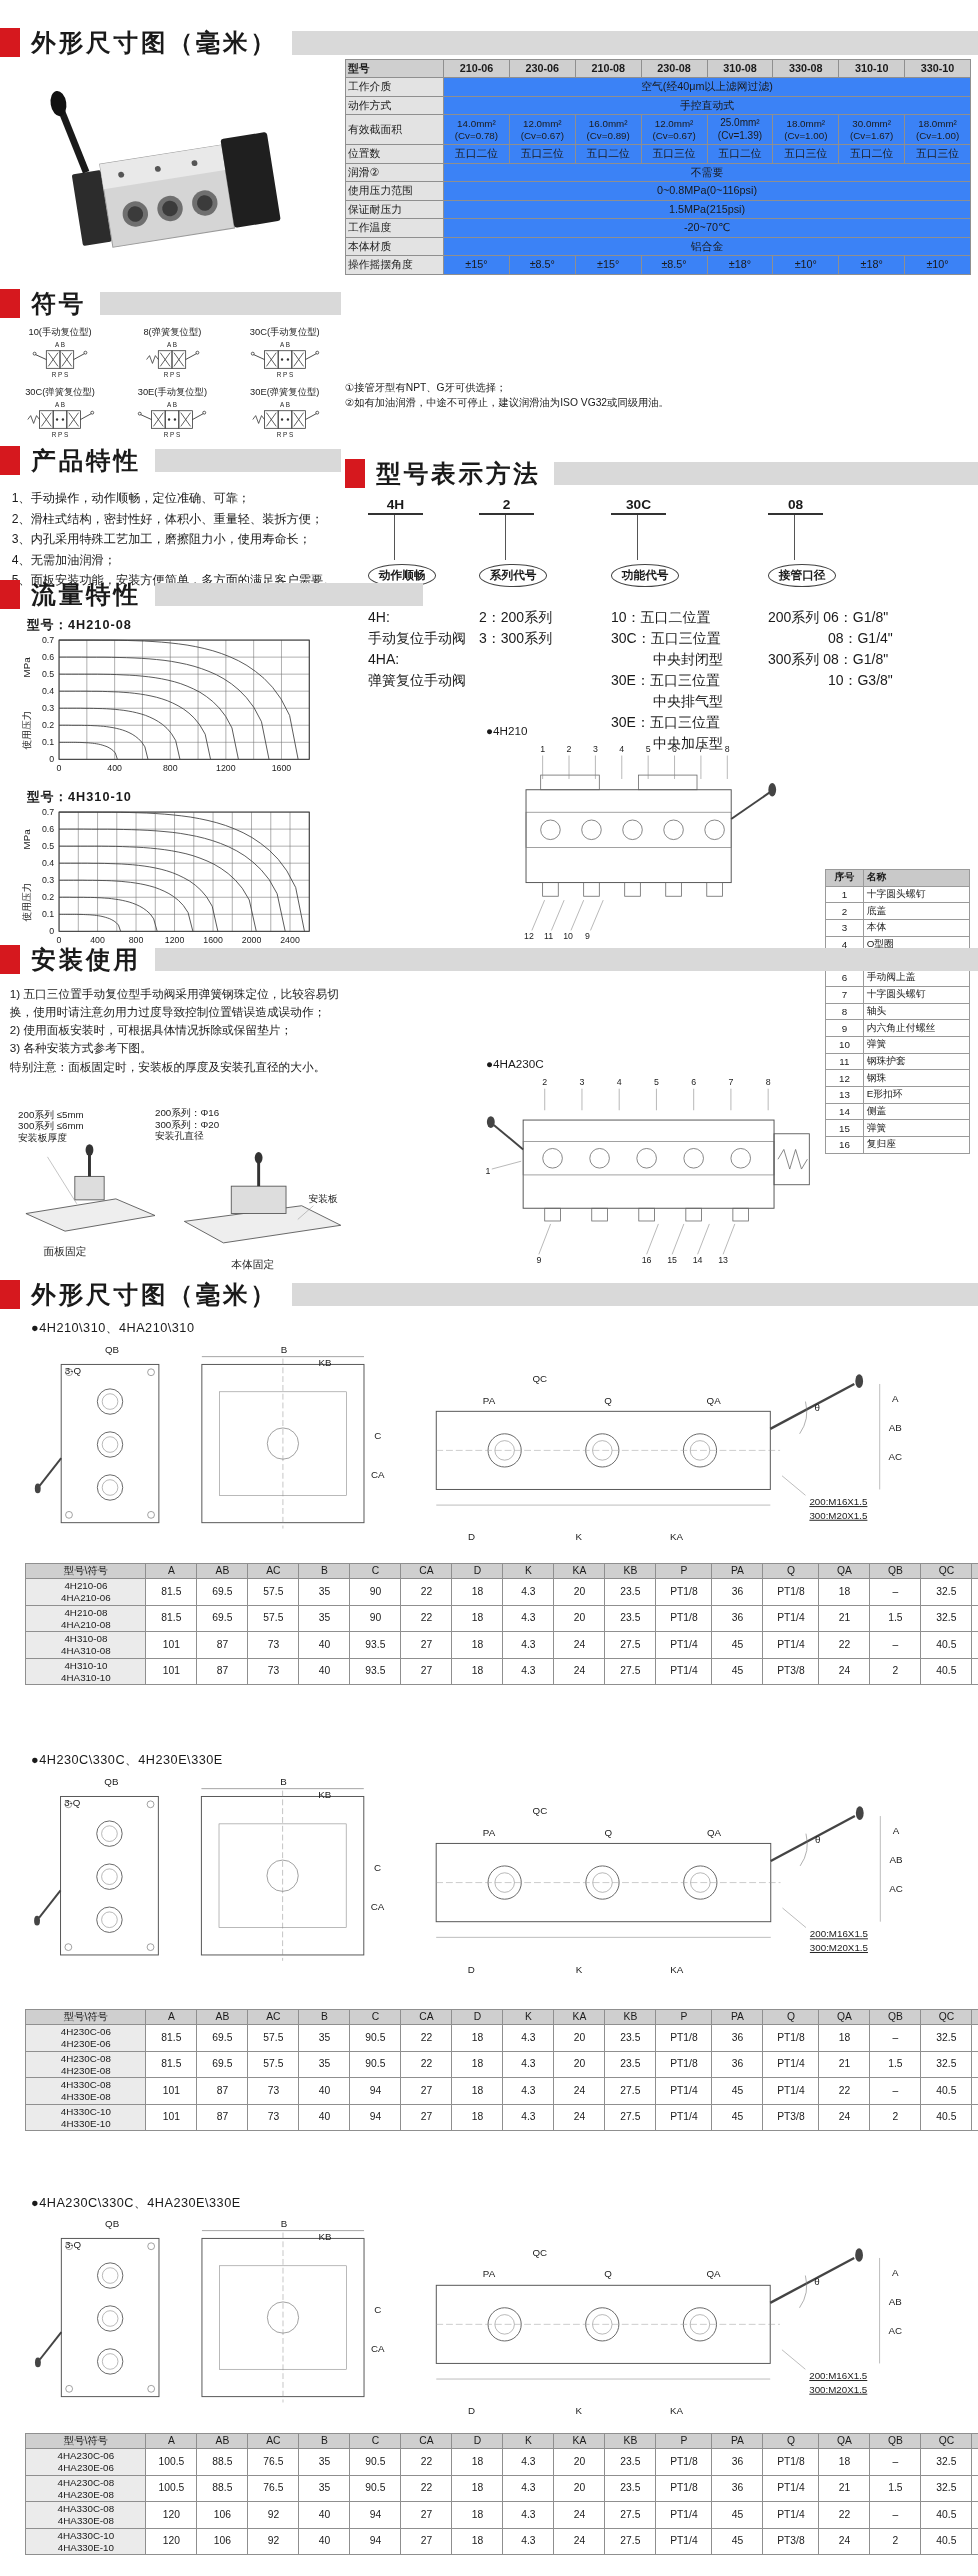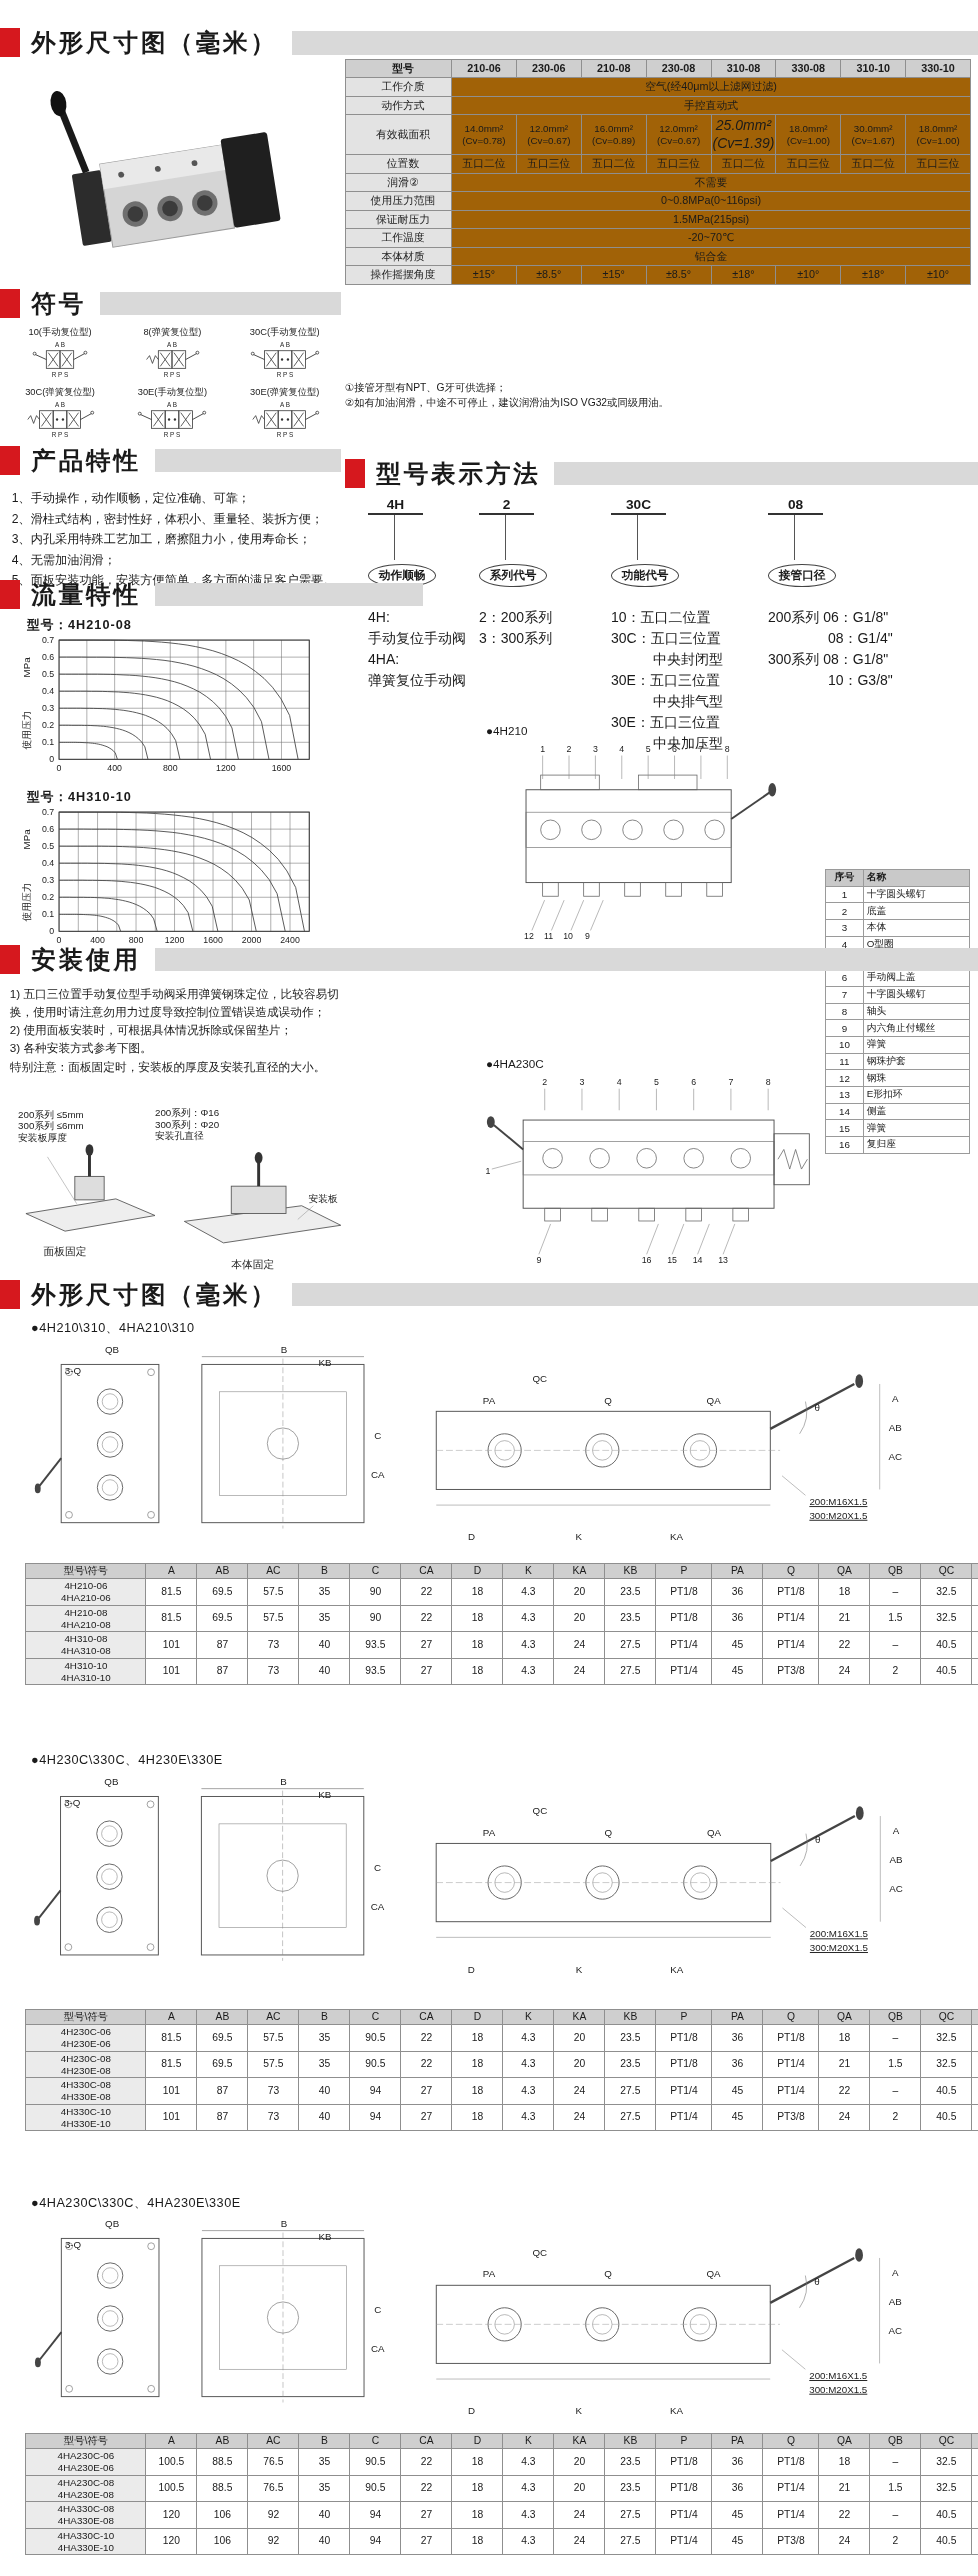--- a/index.html
+++ b/index.html
@@ -6,22 +6,22 @@
   .page{position:relative;width:979px;height:2576px;background:#ffffff;margin:0 auto;
         font-family:"Liberation Sans","DejaVu Sans",sans-serif;color:#1a1a1a;overflow:hidden;}
   
   .sec-header{position:absolute;display:flex;align-items:center;height:35px;z-index:6;}
   .sec-header .red{width:19.6px;height:29px;background:#d6181e;margin-right:11.7px;flex:0 0 auto;}
   .sec-header .txt{font-size:24.5px;font-weight:bold;letter-spacing:2.9px;white-space:nowrap;}
   .sec-header .bar{height:23.5px;background:#d9d9d9;flex:1;margin-left:13.7px;}
   
   table{border-collapse:collapse;}
   #spec-table{position:absolute;left:345px;top:59px;width:626px;table-layout:fixed;font-size:10.8px;}
-  #spec-table td{border:1px solid #8f8f8f;text-align:center;padding:2px 1px;line-height:1.25;background:#a16207;}
-  #spec-table td.lbl{background:#e3e3e3;text-align:center;padding-left:10px;width:94px;}
+  #spec-table td{border:1px solid #8f8f8f;text-align:center;padding:2px 1px;line-height:1.25;background:#3b82f6;}
+  #spec-table td.lbl{background:#e3e3e3;text-align:left;padding-left:2px;width:94px;}
   #spec-table td.head{background:#cfcfcf;font-weight:bold;}
   .spec-notes{position:absolute;left:345px;top:380px;width:631px;font-size:10.3px;line-height:1.5;}
   
   .feature-list{position:absolute;left:11.7px;top:489px;width:327px;font-size:12.2px;line-height:1.6;}
   .feature-list div{margin-bottom:1px;}
   .install-list{position:absolute;left:9.8px;top:985px;width:333px;font-size:11.7px;line-height:1.55;}
   .chart-title{position:absolute;font-size:12.7px;font-weight:bold;letter-spacing:1px;}
   
   #symbols-grid{position:absolute;left:3.9px;top:324px;width:337px;height:119px;display:grid;
                 grid-template-columns:repeat(3,1fr);grid-template-rows:repeat(2,1fr);}
@@ -99,21 +99,21 @@
         <tr>
           <td class="lbl">动作方式</td>
           <td colspan="8">手控直动式</td>
         </tr>
         <tr>
           <td class="lbl">有效截面积</td>
           <td style="font-size: 9.8px;">14.0mm²<br>(Cv=0.78)</td>
           <td style="font-size: 9.8px;">12.0mm²<br>(Cv=0.67)</td>
           <td style="font-size: 9.8px;">16.0mm²<br>(Cv=0.89)</td>
           <td style="font-size: 9.8px;">12.0mm²<br>(Cv=0.67)</td>
-          <td style="font-size: 14px; font-style: italic;">25.0mm²<br>(Cv=1.39)</td>
+          <td style="font-size: 10px;">25.0mm²<br>(Cv=1.39)</td>
           <td style="font-size: 9.8px;">18.0mm²<br>(Cv=1.00)</td>
           <td style="font-size: 9.8px;">30.0mm²<br>(Cv=1.67)</td>
           <td style="font-size: 9.8px;">18.0mm²<br>(Cv=1.00)</td>
         </tr>
         <tr>
           <td class="lbl">位置数</td>
           <td>五口二位</td>
           <td>五口三位</td>
           <td>五口二位</td>
           <td>五口三位</td>

